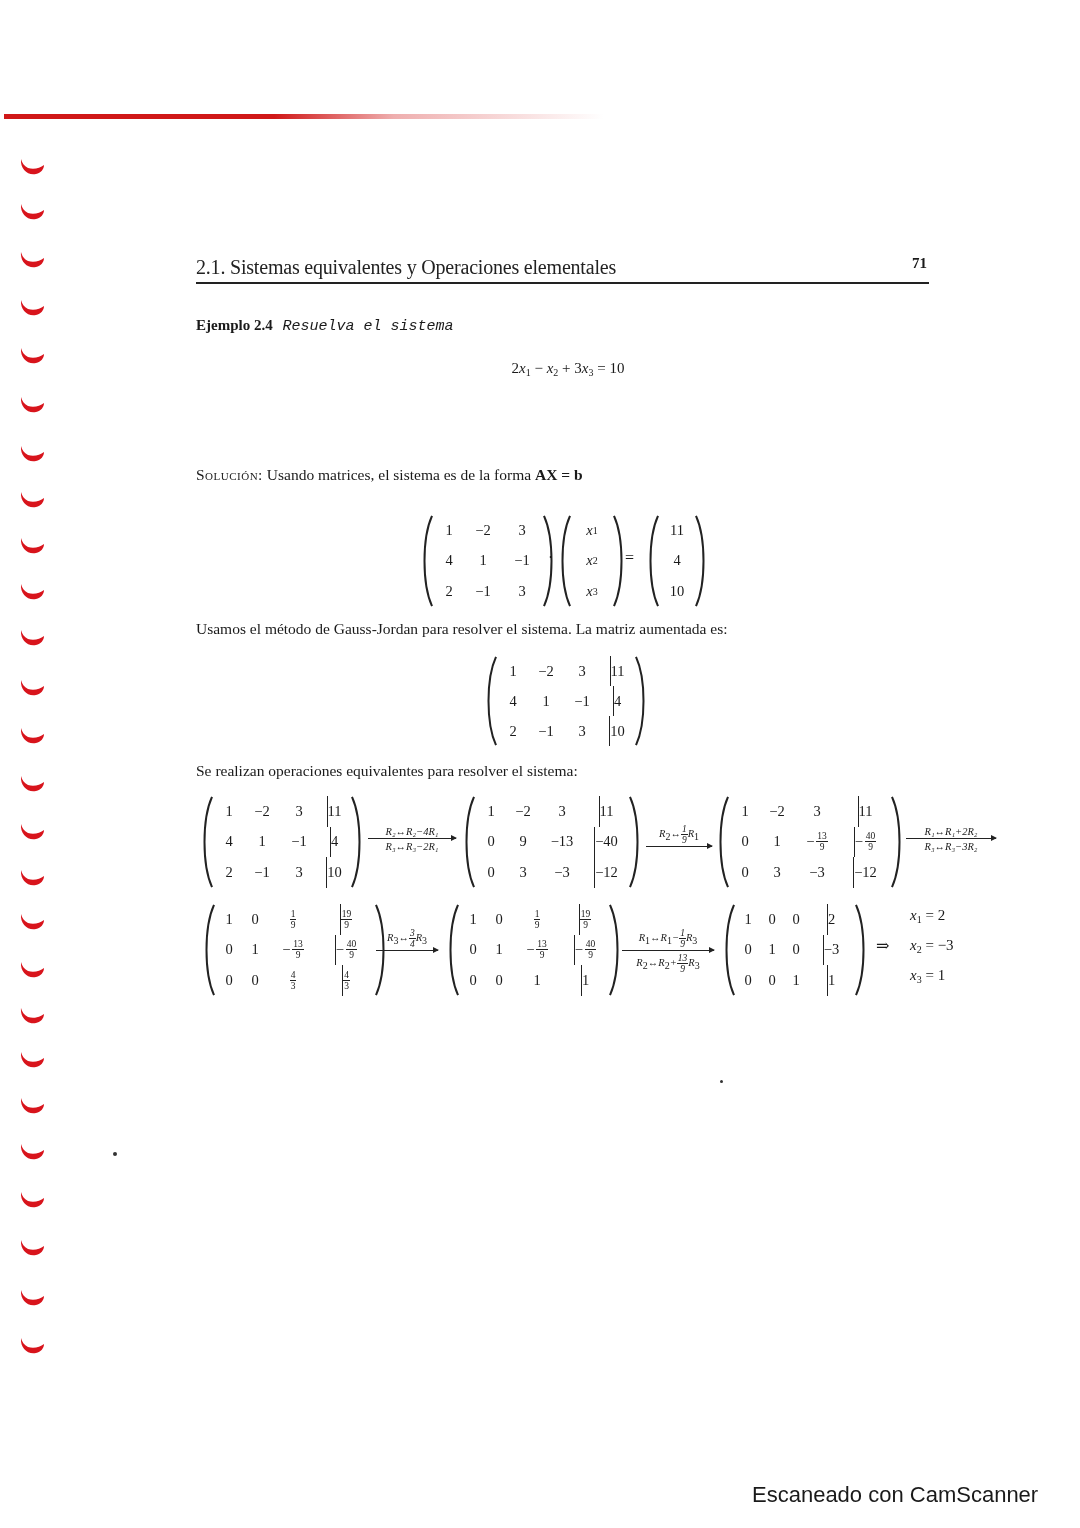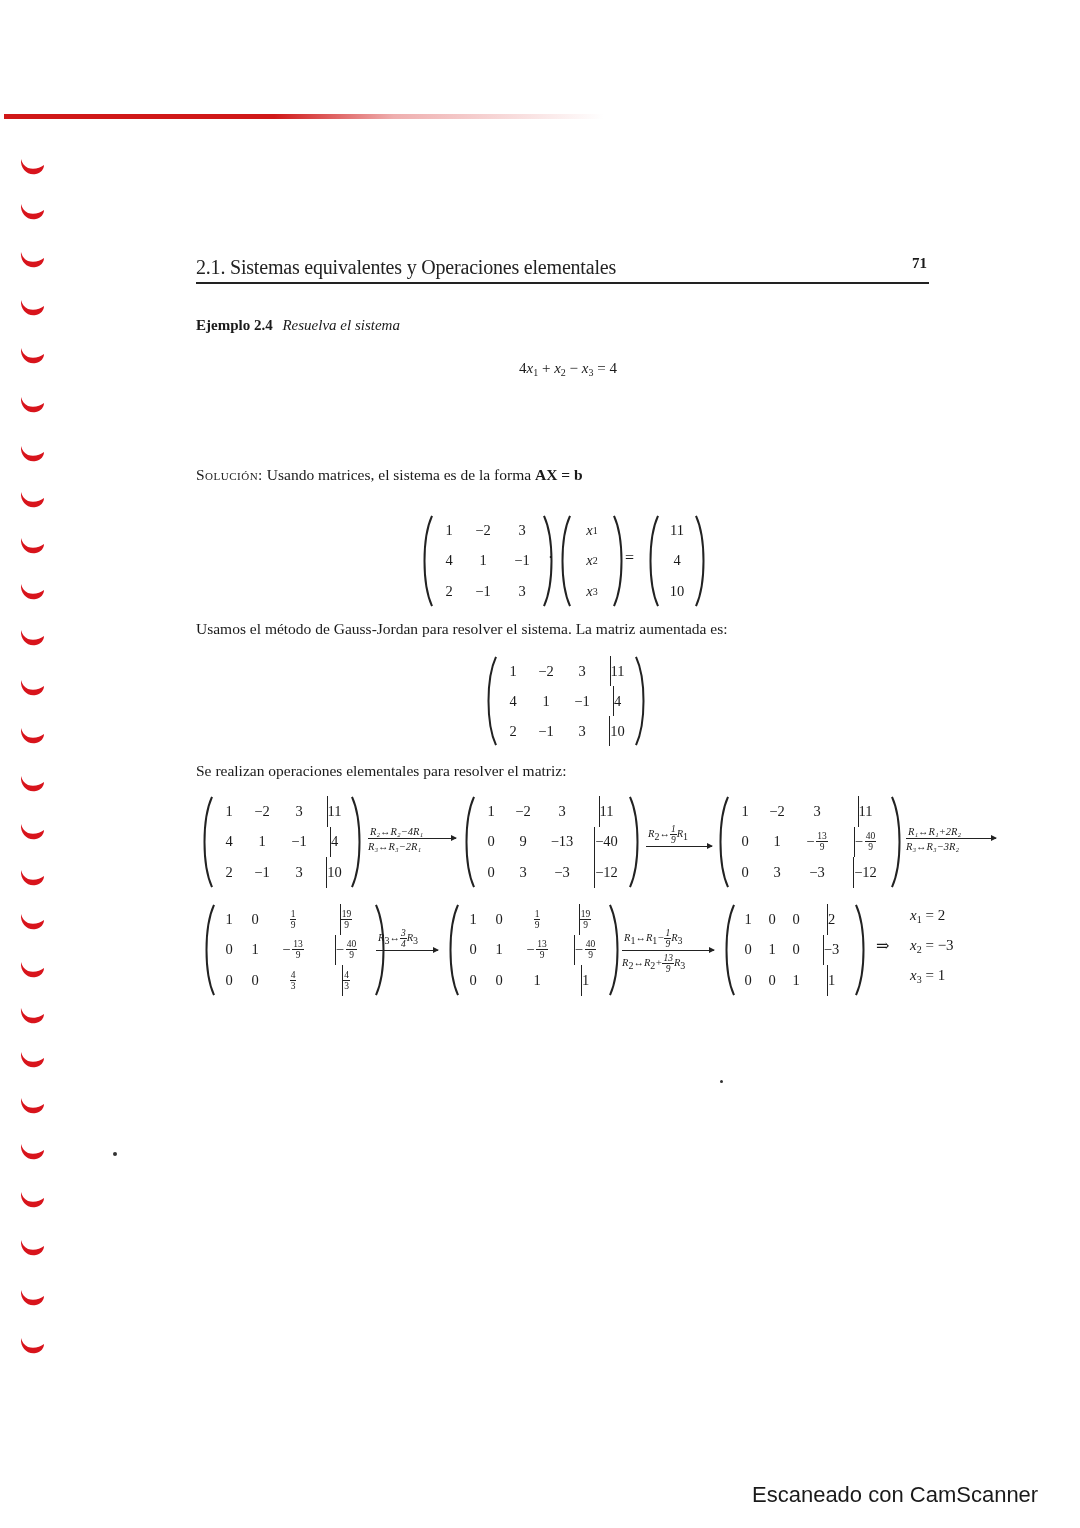--- a/index.html
+++ b/index.html
@@ -12,21 +12,21 @@
   .ring { position: absolute; left: 18px; width: 28px; height: 22px; }
   .ring svg { width: 100%; height: 100%; display: block; }
 
   .page-header { position: absolute; left: 196px; top: 254px; width: 733px; height: 30px;
     border-bottom: 2px solid #222; font-family: "Liberation Serif", serif; }
   .page-header .title { position: absolute; left: 0; bottom: 3px; font-size: 20px; color: #222; letter-spacing: -0.2px; }
   .page-header .num { position: absolute; right: 2px; bottom: 10px; font-size: 15px; font-weight: bold; }
 
   .ejemplo { position: absolute; left: 196px; top: 317px; font-size: 15px; }
   .ejemplo b { font-weight: bold; margin-right: 6px; }
-  .ejemplo i { font-style: italic; }
+  .ejemplo i { font-style: italic; font-family: Liberation Mono, monospace; }
 
   .system { position: absolute; left: 468px; top: 360px; width: 200px; font-size: 15px; }
   .system .eq { height: 35px; text-align: center; font-style: normal; }
   .var { font-style: italic; }
   sub { font-size: 10px; vertical-align: -3px; font-style: normal; }
 
   .para { position: absolute; left: 196px; font-size: 15.5px; }
   .smallcaps { font-variant: small-caps; letter-spacing: 0.5px; }
   .bold { font-weight: bold; }
 
@@ -34,21 +34,21 @@
   .mat { position: absolute; display: flex; align-items: stretch; }
   .paren { width: 14px; position: relative; }
   .paren svg { width: 100%; height: 100%; display: block; }
   .mgrid { display: grid; align-items: center; justify-items: center; font-size: 14.5px; }
   .mgrid div { height: 100%; display: flex; align-items: center; justify-content: center; white-space: nowrap; }
   .bar { border-left: 1.5px solid #222; }
   .frac { display: inline-flex; flex-direction: column; align-items: center; font-size: 9.5px; line-height: 10px; vertical-align: middle; }
   .frac span:first-child { border-bottom: 1px solid #222; padding: 0 1px; }
   .neg { margin-right: 2px; }
 
-  .op { position: absolute; font-size: 10.5px; font-style: italic; }
+  .op { position: absolute; font-size: 10.5px; font-style: italic; text-align: center; }
   .op .top { padding: 0 2px 1px; }
   .op .arrow { height: 1px; background: #222; position: relative; }
   .op .arrow::after { content: ""; position: absolute; right: -1px; top: -3px; border-left: 6px solid #222; border-top: 3.5px solid transparent; border-bottom: 3.5px solid transparent; }
   .op .bot { padding-top: 2px; }
 
   .dot { position: absolute; font-size: 16px; }
   .implies { position: absolute; left: 876px; top: 936px; font-size: 16px; }
   .sol { position: absolute; left: 910px; top: 907px; font-size: 15px; }
   .sol div { height: 30px; }
 
@@ -197,21 +197,21 @@
   <span class="title">2.1. Sistemas equivalentes y Operaciones elementales</span>
   <span class="num">71</span>
 </div>
 
 <div class="ejemplo">
   <b>Ejemplo 2.4</b>
   <i>Resuelva el sistema</i>
 </div>
 
 <div class="system">
-  <div class="eq">4<span class="var">x</span><sub>1</sub> + <span class="var">x</span><sub>2</sub> − <span class="var">x</span><sub>3</sub> = 4</div>
+  <div class="eq">2<span class="var">x</span><sub>1</sub> − <span class="var">x</span><sub>2</sub> + 3<span class="var">x</span><sub>3</sub> = 10</div>
 </div>
 
 <div class="para" style="top:466px">
   <span class="smallcaps">Solución:</span><span> Usando matrices, el sistema es de la forma </span><span class="bold">AX = b</span>
 </div>
 
 <div id="matA" class="mat" style="left:420px;top:515px;height:92px">
     <div class="paren">
       <svg viewBox="0 0 14 100" preserveAspectRatio="none">
         <path d="M12 1 C2 25, 2 75, 12 99" stroke="#222" stroke-width="2" fill="none"></path>
@@ -302,21 +302,21 @@
       <div class="cell">3</div>
       <div class="cell bar">10</div>
     </div>
     <div class="paren">
       <svg viewBox="0 0 14 100" preserveAspectRatio="none">
         <path d="M2 1 C12 25, 12 75, 2 99" stroke="#222" stroke-width="2" fill="none"></path>
       </svg>
     </div>
   </div>
 
-<div class="para" style="top:762px">Se realizan operaciones elementales para resolver el matriz:</div>
+<div class="para" style="top:762px">Se realizan operaciones equivalentes para resolver el sistema:</div>
 
 <div id="m1" class="mat" style="left:200px;top:796px;height:92px">
     <div class="paren">
       <svg viewBox="0 0 14 100" preserveAspectRatio="none">
         <path d="M12 1 C2 25, 2 75, 12 99" stroke="#222" stroke-width="2" fill="none"></path>
       </svg>
     </div>
     <div class="mgrid" style="grid-template-columns:30px 36px 38px 32px;grid-template-rows:repeat(3,1fr)">
       <div class="cell">1</div>
       <div class="cell">−2</div>

